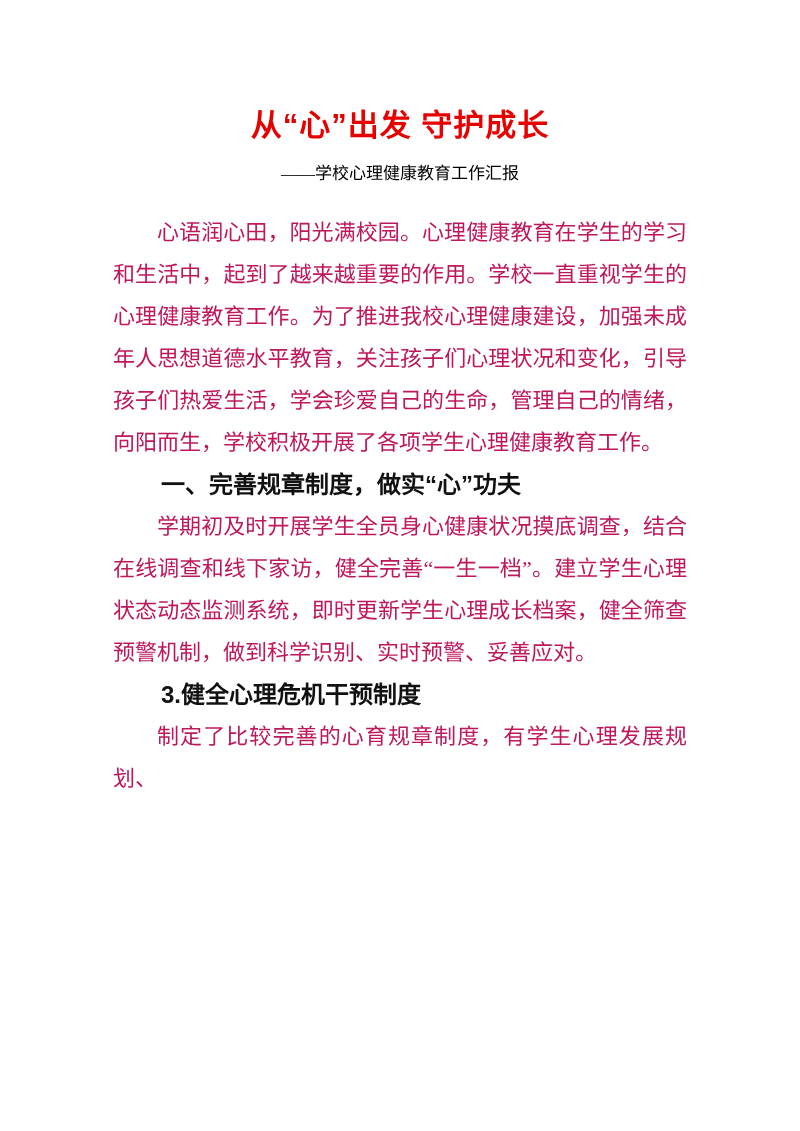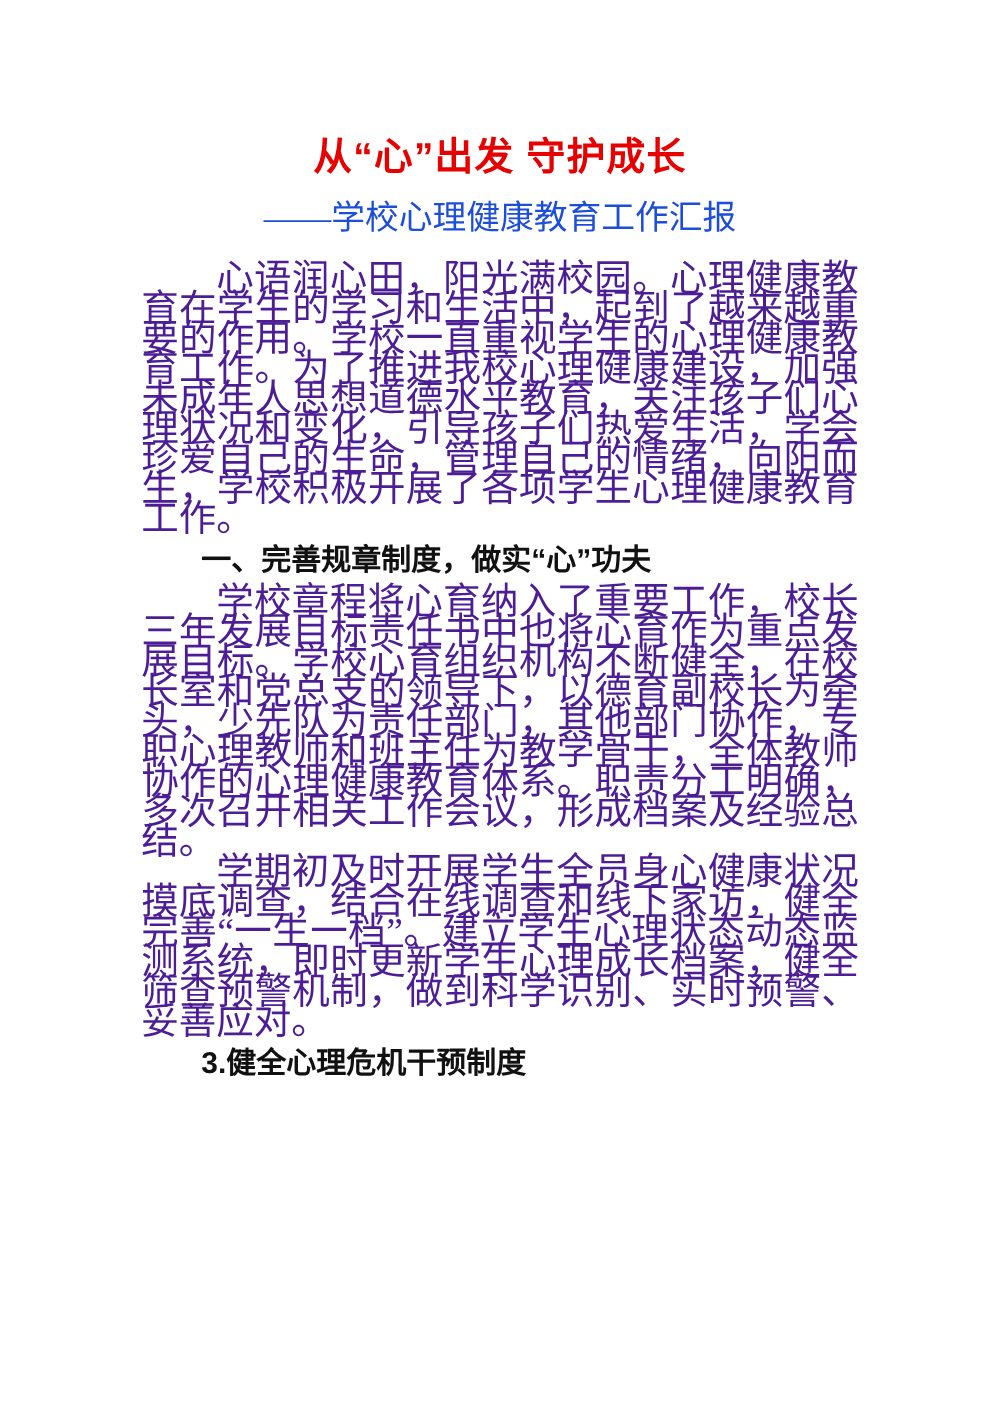--- a/index.html
+++ b/index.html
@@ -27,32 +27,32 @@
     font-size: 31px;
     line-height: 44px;
     color: #e60000;
     letter-spacing: 1px;
   }
   .doc-subtitle {
     margin: 6px 0 18px 0;
     text-align: center;
     font-family: "Liberation Serif", "DejaVu Serif", serif;
     font-weight: normal;
-    font-size: 27px;
+    font-size: 17px;
     line-height: 40px;
-    color: #1d4ed8;
+    color: #000000;
   }
   .para {
     margin: 0;
-    font-size: 30px;
-    line-height: 24px;
+    font-size: 22px;
+    line-height: 42px;
     text-align: justify;
     text-justify: inter-ideograph;
     text-indent: 2em;
-    color: #4c1d95;
+    color: #be185d;
   }
   .heading {
     margin: 0;
     font-family: "Liberation Sans", "DejaVu Sans", sans-serif;
     font-weight: bold;
     font-size: 24px;
     line-height: 42px;
     text-indent: 2em;
     color: #111111;
   }
@@ -62,20 +62,20 @@
 
 <div class="page">
   <h1 class="doc-title">从“心”出发 守护成长</h1>
 
   <h2 class="doc-subtitle">——学校心理健康教育工作汇报</h2>
 
   <p class="para">心语润心田，阳光满校园。心理健康教育在学生的学习和生活中，起到了越来越重要的作用。学校一直重视学生的心理健康教育工作。为了推进我校心理健康建设，加强未成年人思想道德水平教育，关注孩子们心理状况和变化，引导孩子们热爱生活，学会珍爱自己的生命，管理自己的情绪，向阳而生，学校积极开展了各项学生心理健康教育工作。</p>
 
   <p class="heading">一、完善规章制度，做实“心”功夫</p>
 
-  <p class="para">学校章程将心育纳入了重要工作，校长三年发展目标责任书中也将心育作为重点发展目标。学校心育组织机构不断健全，在校长室和党总支的领导下，以德育副校长为牵头，少先队为责任部门，其他部门协作，专职心理教师和班主任为教学骨干，全体教师协作的心理健康教育体系。职责分工明确，多次召开相关工作会议，形成档案及经验总结。</p>
 
 
   <p class="para">学期初及时开展学生全员身心健康状况摸底调查，结合在线调查和线下家访，健全完善“一生一档”。建立学生心理状态动态监测系统，即时更新学生心理成长档案，健全筛查预警机制，做到科学识别、实时预警、妥善应对。</p>
 
   <p class="heading">3.健全心理危机干预制度</p>
 
+  <p class="para">制定了比较完善的心育规章制度，有学生心理发展规划、</p>
 </div>
 
 </body></html>

